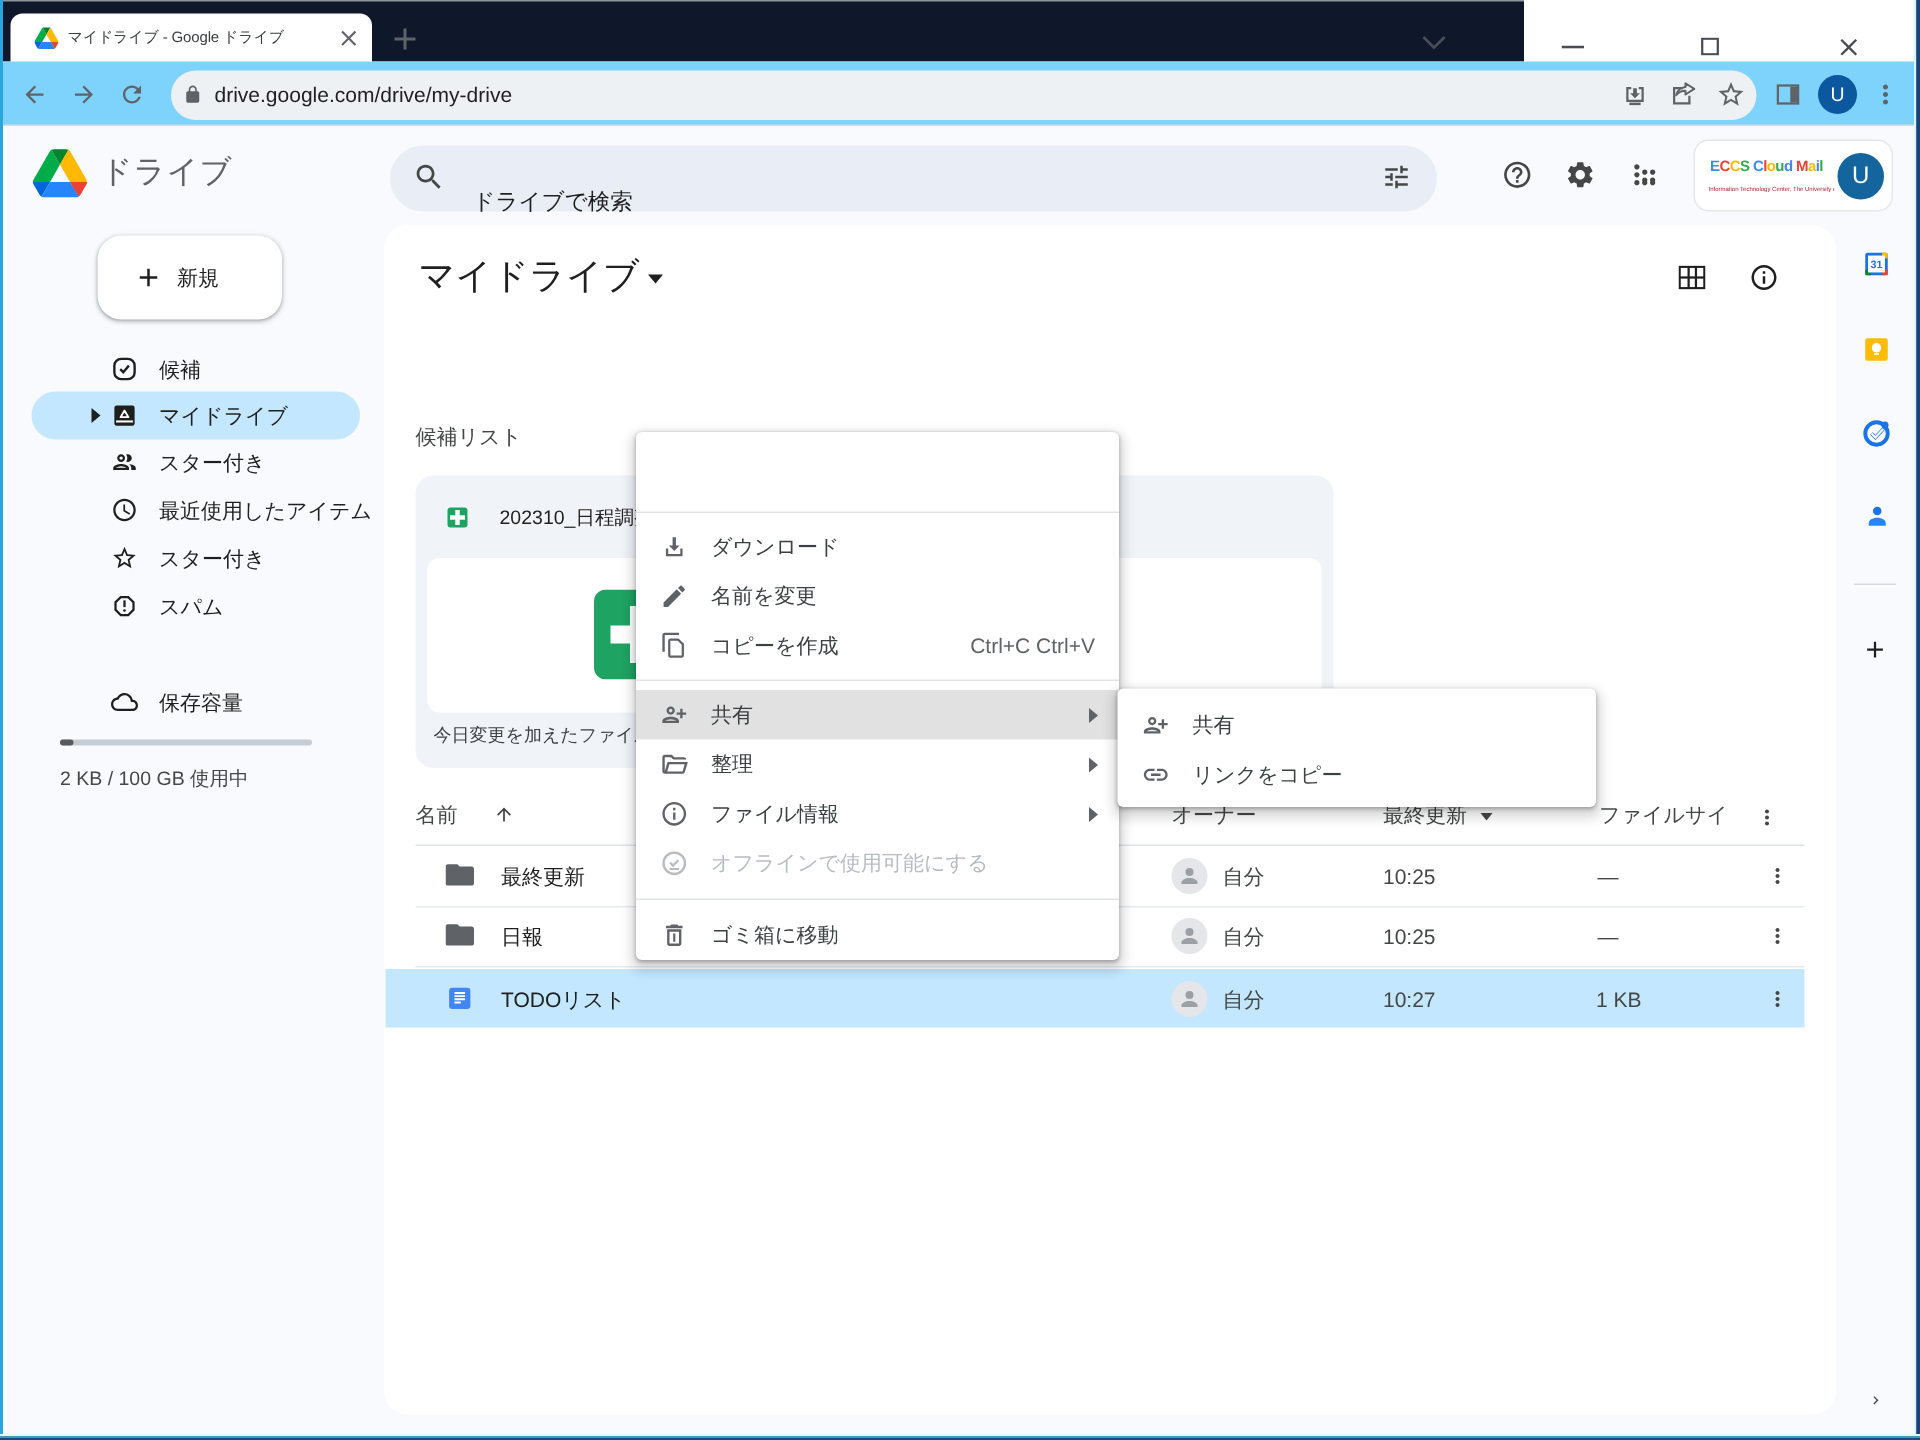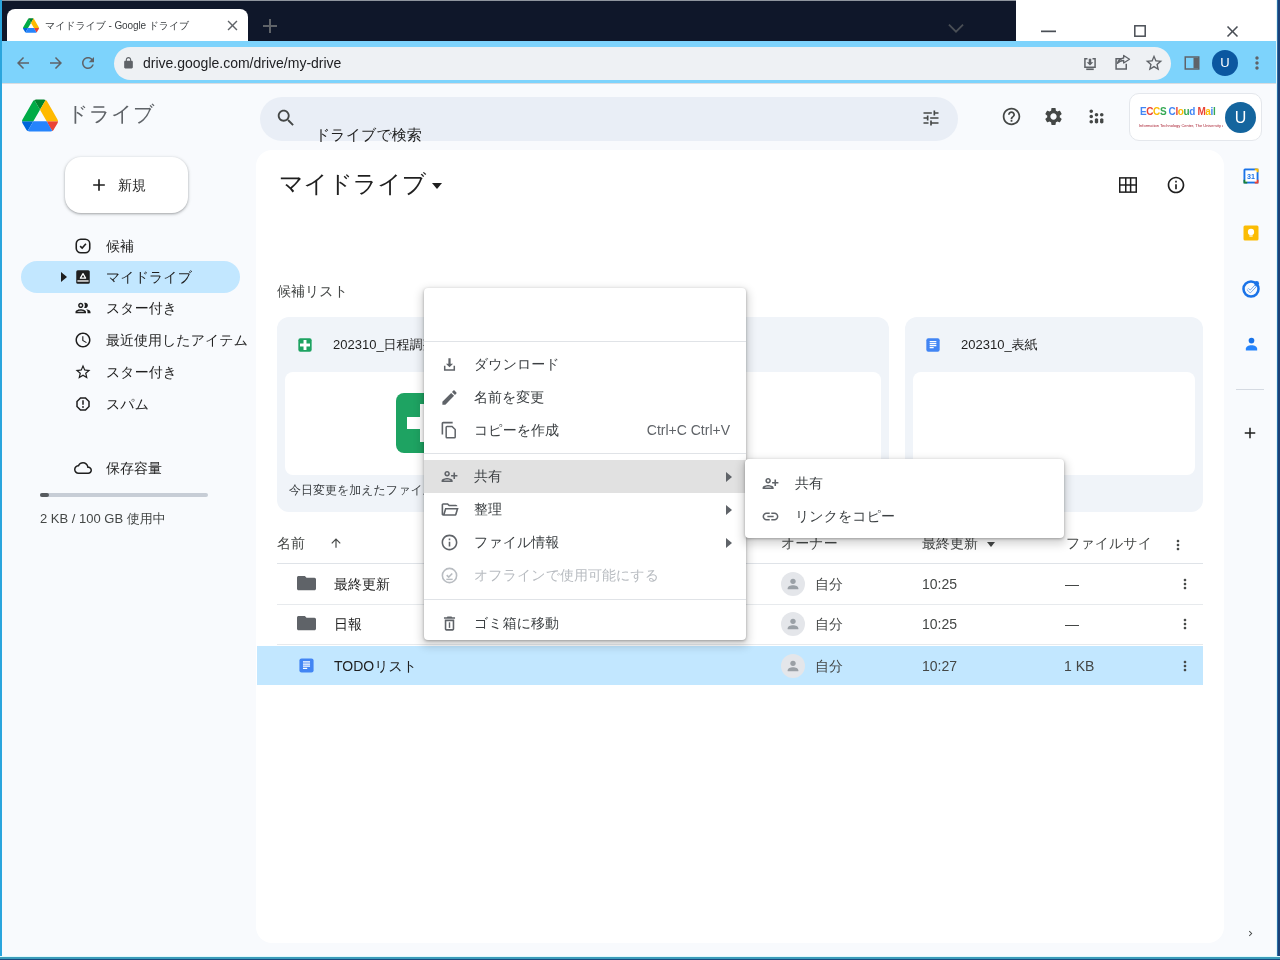--- a/index.html
+++ b/index.html
@@ -263,29 +263,20 @@
       </div>
       <div class="abs cardfoot">今日変更を加えたファイル</div>
     </div>
     <div class="abs card" style="left:335px">
       <svg class="ic" style="left:20px;top:20px" width="16" height="16" viewBox="0 0 24 24">
             <rect x="2" y="2" width="20" height="20" rx="3" fill="#1ea362"></rect>
             <rect x="4.5" y="9.8" width="15" height="4.4" fill="#fff"></rect>
             <rect x="9.8" y="4.5" width="4.4" height="15" fill="#fff"></rect>
           </svg>
       <div class="abs cardtitle">202310_名簿</div>
-      <div class="abs cardprev"></div>
-      <div class="abs cardfoot">今日変更を加えたファイル</div>
-    </div>
-    <div class="abs card" style="left:649px">
-      <svg class="ic" style="left:20px;top:20px" width="16" height="16" viewBox="0 0 24 24">
-            <rect x="2" y="2" width="20" height="20" rx="3" fill="#4285f4"></rect>
-            <path d="M7 7h10M7 10h10M7 13h10M7 16h6" stroke="#fff" stroke-width="1.8"></path>
-          </svg>
-      <div class="abs cardtitle">202310_表紙</div>
       <div class="abs cardprev"></div>
       <div class="abs cardfoot">今日変更を加えたファイル</div>
     </div>
 
     <div class="abs" style="left:21px;top:374px;width:926px;height:40px;border-bottom:1px solid #dfe3e8;box-sizing:border-box;">
       <div class="abs hcell" style="left:0;top:11px;">名前</div>
       <svg class="ic" style="left:52px;top:12px" width="14" height="14" viewBox="0 0 24 24">
             <path d="M4 12l1.41 1.41L11 7.83V20h2V7.83l5.58 5.59L20 12l-8-8-8 8z" fill="#444746"></path>
           </svg>
       <div class="abs hcell" style="left:504px;top:11px;">オーナー</div>

